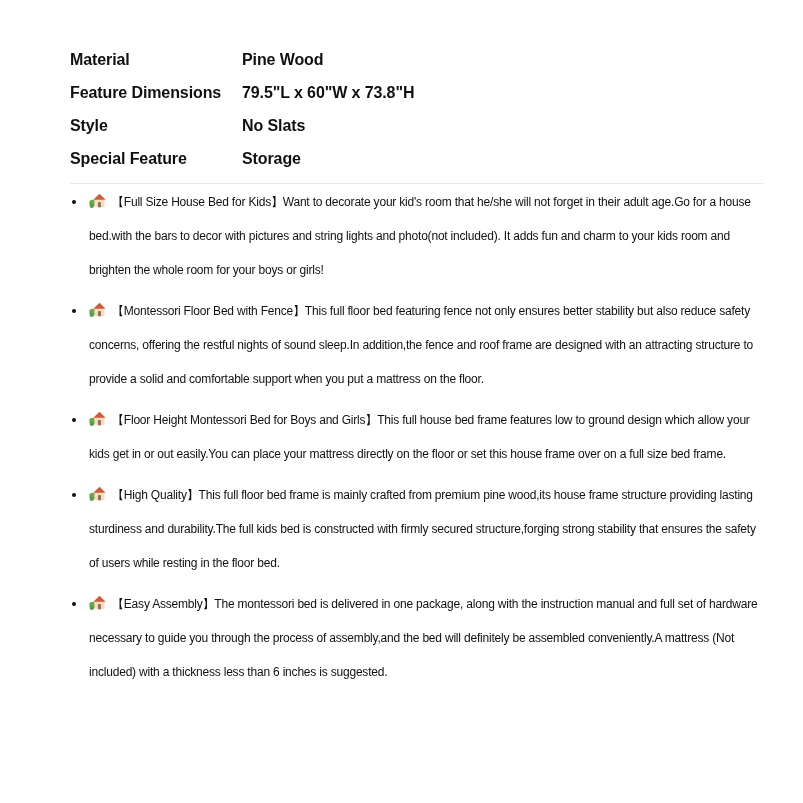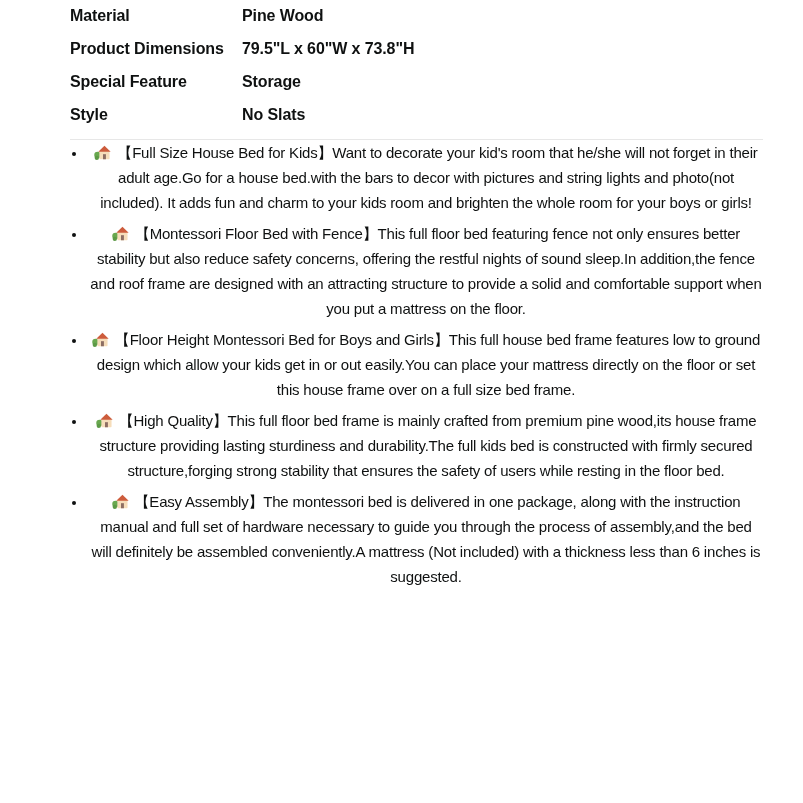--- a/index.html
+++ b/index.html
@@ -10,20 +10,21 @@
   body {
     width: 803px;
     height: 803px;
     overflow: hidden;
     color: #0f1111;
     font-family: "Liberation Sans", sans-serif;
     -webkit-font-smoothing: antialiased;
   }
   .container {
     padding: 0 40px 0 70px;
+    margin-top: 44px;
   }
   
   table.spec {
     border-collapse: collapse;
     font-size: 16px;
     line-height: 25px;
     letter-spacing: -0.1px;
   }
   table.spec td {
     vertical-align: top;
@@ -50,24 +51,23 @@
   h2.about-title {
     font-size: 24px;
     font-weight: 700;
     letter-spacing: -0.2px;
     margin: 17px 0 11px 0;
     line-height: 29px;
   }
   ul.about-list {
     margin: 0;
     padding-left: 17px;
-    font-size: 15px;
-    line-height: 25px;
+    font-size: 12px;
+    line-height: 34px;
     letter-spacing: -0.2px;
-    text-align: center;
   }
   ul.about-list li {
     margin-bottom: 6px;
     padding-left: 2px;
   }
   ul.about-list li::marker {
     color: #0f1111;
     font-size: 14px;
   }
   .house-icon {
@@ -83,30 +83,30 @@
 
 <div class="container">
 
   <table class="spec">
     <tbody>
       <tr>
         <td class="label">Material</td>
         <td class="value">Pine Wood</td>
       </tr>
       <tr>
-        <td class="label">Product Dimensions</td>
+        <td class="label">Feature Dimensions</td>
         <td class="value">79.5"L x 60"W x 73.8"H</td>
+      </tr>
+      <tr>
+        <td class="label">Style</td>
+        <td class="value">No Slats</td>
       </tr>
       <tr>
         <td class="label">Special Feature</td>
         <td class="value">Storage</td>
-      </tr>
-      <tr>
-        <td class="label">Style</td>
-        <td class="value">No Slats</td>
       </tr>
     </tbody>
   </table>
 
   <hr class="section-divider">
 
 
   <ul class="about-list">
     <li>
       <span class="house-icon"><svg width="18" height="16" viewBox="0 0 24 22" xmlns="http://www.w3.org/2000/svg">

